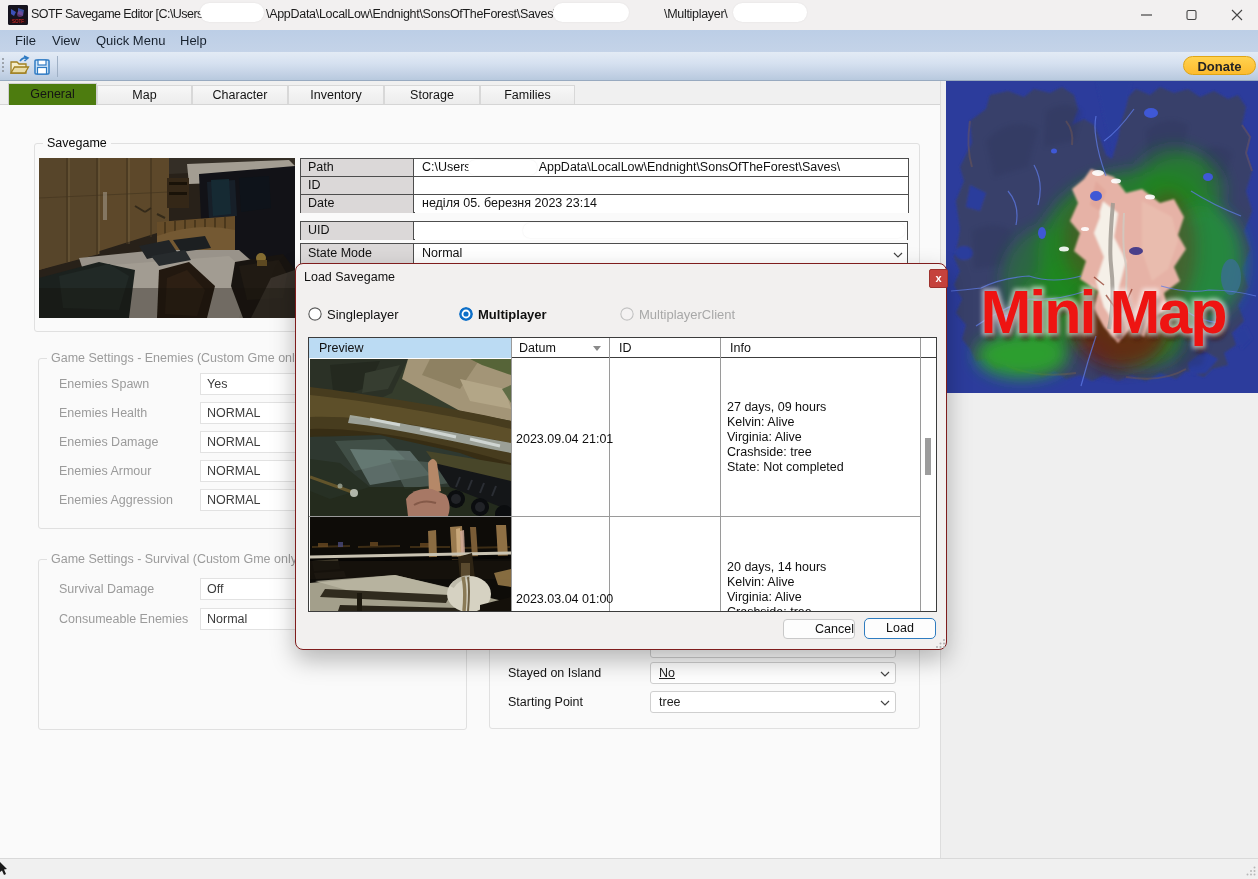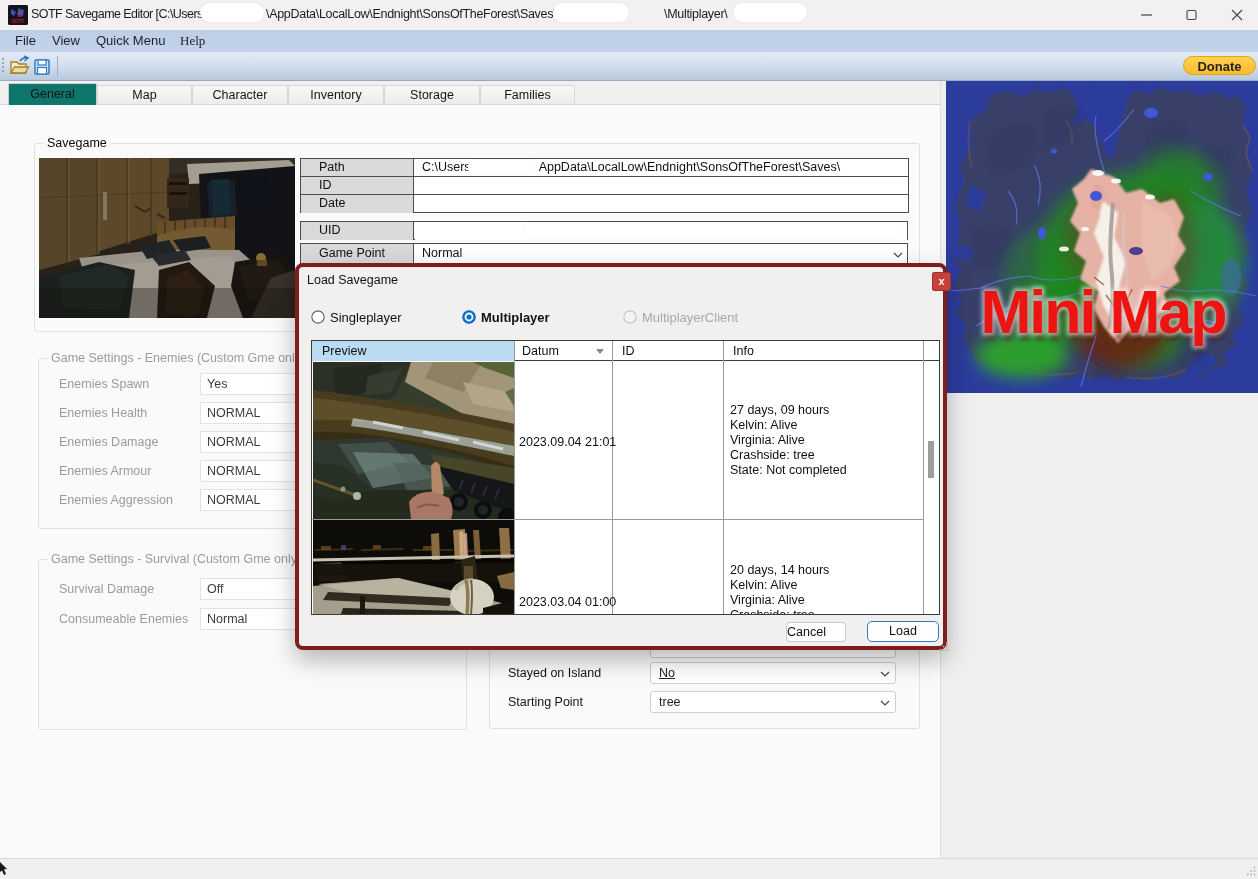--- a/index.html
+++ b/index.html
@@ -15,47 +15,47 @@
   #menubar { left:0; top:30px; width:1258px; height:22px; background:linear-gradient(#bccee6,#c4d3e8); }
   .menuitem { position:absolute; top:3px; font-size:13px; color:#18222e; }
   #toolbar { left:0; top:52px; width:1258px; height:29px; background:linear-gradient(#e3ebf5 0%, #d6e1f0 40%, #c5d3e6 75%, #b8c9de 100%); border-bottom:1px solid #98aac0; }
   #tb-sep { left:57px; top:56px; width:1px; height:21px; background:#9fb0c5; }
   #donate { left:1183px; top:56px; width:73px; height:19px; background:linear-gradient(#ffd24f,#fdbb2e); border:1px solid #e0a514; border-radius:10px; text-align:center; font-weight:bold; font-size:13px; color:#232425; line-height:19px; }
 
   
   #tabstrip { left:0; top:81px; width:940px; height:23px; background:#f0f0f0; }
   #content { left:0; top:104px; width:940px; height:754px; background:#fafafa; border-top:1px solid #d5d5d5; }
   .tab { position:absolute; top:85px; height:19px; background:linear-gradient(#f7f7f7,#ececec); border:1px solid #d8d8d8; border-bottom:none; text-align:center; font-size:12.5px; color:#141414; line-height:19px; }
-  #tab-general { left:8px; top:83px; width:89px; height:22px; background:#0f766e; border:1px solid #d0d0d0; border-bottom:none; z-index:3; line-height:21px; }
+  #tab-general { left:8px; top:83px; width:89px; height:22px; background:#4d7c0f; border:1px solid #d0d0d0; border-bottom:none; z-index:3; line-height:21px; }
 
   
   #rightpanel { left:940px; top:81px; width:318px; height:777px; background:#efefef; border-left:1px solid #dddddd; }
   #map { left:946px; top:81px; width:312px; height:312px; }
 
   
   #statusbar { left:0; top:858px; width:1258px; height:21px; background:#f0f0f0; border-top:1px solid #d9d9d9; }
 
   
   .gbox { position:absolute; border:1px solid #e0e0e0; border-radius:3px; }
   .glabel { position:absolute; top:-8px; left:8px; background:#fafafa; padding:0 4px; font-size:12.5px; }
 
   
   .wtable { position:absolute; border:1px solid #4d4d4d; background:#fff; }
   .wrow { position:relative; border-bottom:1px solid #4d4d4d; height:18px; }
   .wrow:last-child { border-bottom:none; }
-  .wlabel { position:absolute; left:0; top:0; bottom:0; width:113px; background:#dbd8d8; border-right:1px solid #4d4d4d; padding-left:18px; line-height:17px; }
+  .wlabel { position:absolute; left:0; top:0; bottom:0; width:113px; background:#dbd8d8; border-right:1px solid #4d4d4d; padding-left:7px; line-height:17px; }
   .wval { position:absolute; left:114px; right:0; top:0; bottom:0; padding-left:7px; line-height:17px; background:#fff; }
 
   .field { position:absolute; background:#fff; border:1px solid #e2e2e2; height:22px; line-height:20px; padding-left:6px; color:#3c3c3c; }
   .flabel { position:absolute; color:#9b9b9b; }
   .combo { position:absolute; background:#fff; border:1px solid #cfcfcf; border-radius:3px; height:22px; line-height:20px; padding-left:8px; color:#222; }
   .chev { position:absolute; width:10px; height:10px; }
 
   
-  #dialog { left:295px; top:263px; width:652px; height:387px; background:#f2f0ef; border:4px solid #7f1d1d; border-radius:8px; box-shadow:0 10px 24px rgba(0,0,0,0.28); z-index:10; }
+  #dialog { left:295px; top:263px; width:652px; height:387px; background:#f2f0ef; border:1px solid #7f1d1d; border-radius:8px; box-shadow:0 10px 24px rgba(0,0,0,0.28); z-index:10; }
   #dlg-close { position:absolute; left:633px; top:5px; width:19px; height:19px; background:#c5423c; border:1px solid #9e322d; border-radius:2px; color:#fff; font-weight:bold; font-size:11px; text-align:center; line-height:17px; }
   .radio { position:absolute; width:14px; height:14px; border-radius:50%; }
   #dlg-table { position:absolute; left:12px; top:73px; width:629px; height:275px; background:#fff; border:1px solid #3c3c3c; overflow:hidden; }
 
   .dtxt { position:absolute; font-size:12.5px; color:#101010; }
 </style>
 </head>
 <body>
 
 <div class="abs" id="titlebar"></div>
@@ -77,21 +77,21 @@
 <svg class="abs" style="left:1130px; top:0; width:128px; height:30px;" viewBox="0 0 128 30">
   <line x1="11" y1="15" x2="22" y2="15" stroke="#454545" stroke-width="1.2"></line>
   <rect x="57" y="10.5" width="9" height="9" rx="1.5" fill="none" stroke="#454545" stroke-width="1.1"></rect>
   <path d="M102 10 L112 20 M112 10 L102 20" stroke="#454545" stroke-width="1.1"></path>
 </svg>
 
 <div class="abs" id="menubar"></div>
 <div class="menuitem" style="left:15px; top:33px;">File</div>
 <div class="menuitem" style="left:52px; top:33px;">View</div>
 <div class="menuitem" style="left:96px; top:33px;">Quick Menu</div>
-<div class="menuitem" style="left:180px; top:33px;font-family:Liberation Serif, serif;">Help</div>
+<div class="menuitem" style="left:180px; top:33px;">Help</div>
 
 <div class="abs" id="toolbar"></div>
 <div class="abs" id="tb-sep"></div>
 <svg class="abs" style="left:0; top:52px; width:60px; height:28px;" viewBox="0 0 60 28">
   <g fill="#8a8f96">
       <circle cx="3" cy="7" r="1"></circle>
       <circle cx="3" cy="11" r="1"></circle>
       <circle cx="3" cy="15" r="1"></circle>
       <circle cx="3" cy="19" r="1"></circle>
     </g>
@@ -194,35 +194,36 @@
   <div class="wrow">
       <div class="wlabel">Path</div>
       <div class="wval">C:\Users<span style="display:inline-block;width:68px;"></span>AppData\LocalLow\Endnight\SonsOfTheForest\Saves\</div>
     </div>
   <div class="wrow">
       <div class="wlabel">ID</div>
       <div class="wval"></div>
     </div>
   <div class="wrow">
       <div class="wlabel">Date</div>
+      <div class="wval">неділя 05. березня 2023 23:14</div>
     </div>
 </div>
 <div class="redact" style="left:468px; top:160px; width:69px; height:15px; border-radius:7px;"></div>
 
 <div class="wtable" style="left:300px; top:221px; width:608px; height:19px;">
   <div class="wrow">
       <div class="wlabel">UID</div>
       <div class="wval"></div>
     </div>
 </div>
 <div class="redact" style="left:523px; top:223px; width:382px; height:15px; border-radius:7px;"></div>
 
 <div class="wtable" style="left:300px; top:243px; width:608px; height:21px;">
   <div class="wrow" style="height:20px;">
-      <div class="wlabel" style="line-height:19px;">Game Point</div>
+      <div class="wlabel" style="line-height:19px;">State Mode</div>
       <div class="wval" style="line-height:19px;">Normal</div>
     </div>
 </div>
 <svg class="chev" style="left:893px; top:250px;" viewBox="0 0 10 10">
     <path d="M1 3 L5 7 L9 3" fill="none" stroke="#444" stroke-width="1.2"></path>
   </svg>
 
 <div class="gbox" style="left:38px; top:358px; width:430px; height:171px;">
   <span class="glabel" style="color:#9b9b9b;">Game Settings - Enemies (Custom Gme only)</span>
 </div>
@@ -403,21 +404,21 @@
       <polygon points="184,56 201,52 201,70 188,68" fill="#9a7c4a" opacity="0.85"></polygon>
       <polygon points="170,88 201,80 201,94 170,94" fill="#14100a"></polygon>
     </svg>
     </div>
     <div class="dtxt" style="left:207px; top:254px;">2023.03.04 01:00</div>
     <div class="dtxt" style="left:418px; top:222px; line-height:15px;">20 days, 14 hours<br>Kelvin: Alive<br>Virginia: Alive<br>Crashside: tree</div>
 
     <div style="position:absolute; left:616px; top:100px; width:6px; height:37px; background:#9d9d9d;"></div>
   </div>
 
-  <div class="abs" style="left:487px; top:355px; width:60px; height:20px; background:#fdfdfd; border:1px solid #c9c9c9; border-radius:4px; text-align:left; line-height:18px;">Cancel</div>
+  <div class="abs" style="left:487px; top:355px; width:72px; height:20px; background:#fdfdfd; border:1px solid #c9c9c9; border-radius:4px; text-align:right; line-height:18px;">Cancel</div>
   <div class="abs" style="left:568px; top:354px; width:72px; height:21px; background:#fdfdfd; border:1.5px solid #2e7cc0; border-radius:5px; text-align:center; line-height:18px;">Load</div>
   <svg class="abs" style="left:640px; top:374px; width:10px; height:10px;" viewBox="0 0 10 10">
     <g fill="#b0b0b0">
         <circle cx="8" cy="2" r="1"></circle>
         <circle cx="8" cy="5.5" r="1"></circle>
         <circle cx="8" cy="9" r="1"></circle>
         <circle cx="4.5" cy="5.5" r="1"></circle>
         <circle cx="4.5" cy="9" r="1"></circle>
         <circle cx="1" cy="9" r="1"></circle>
       </g>

